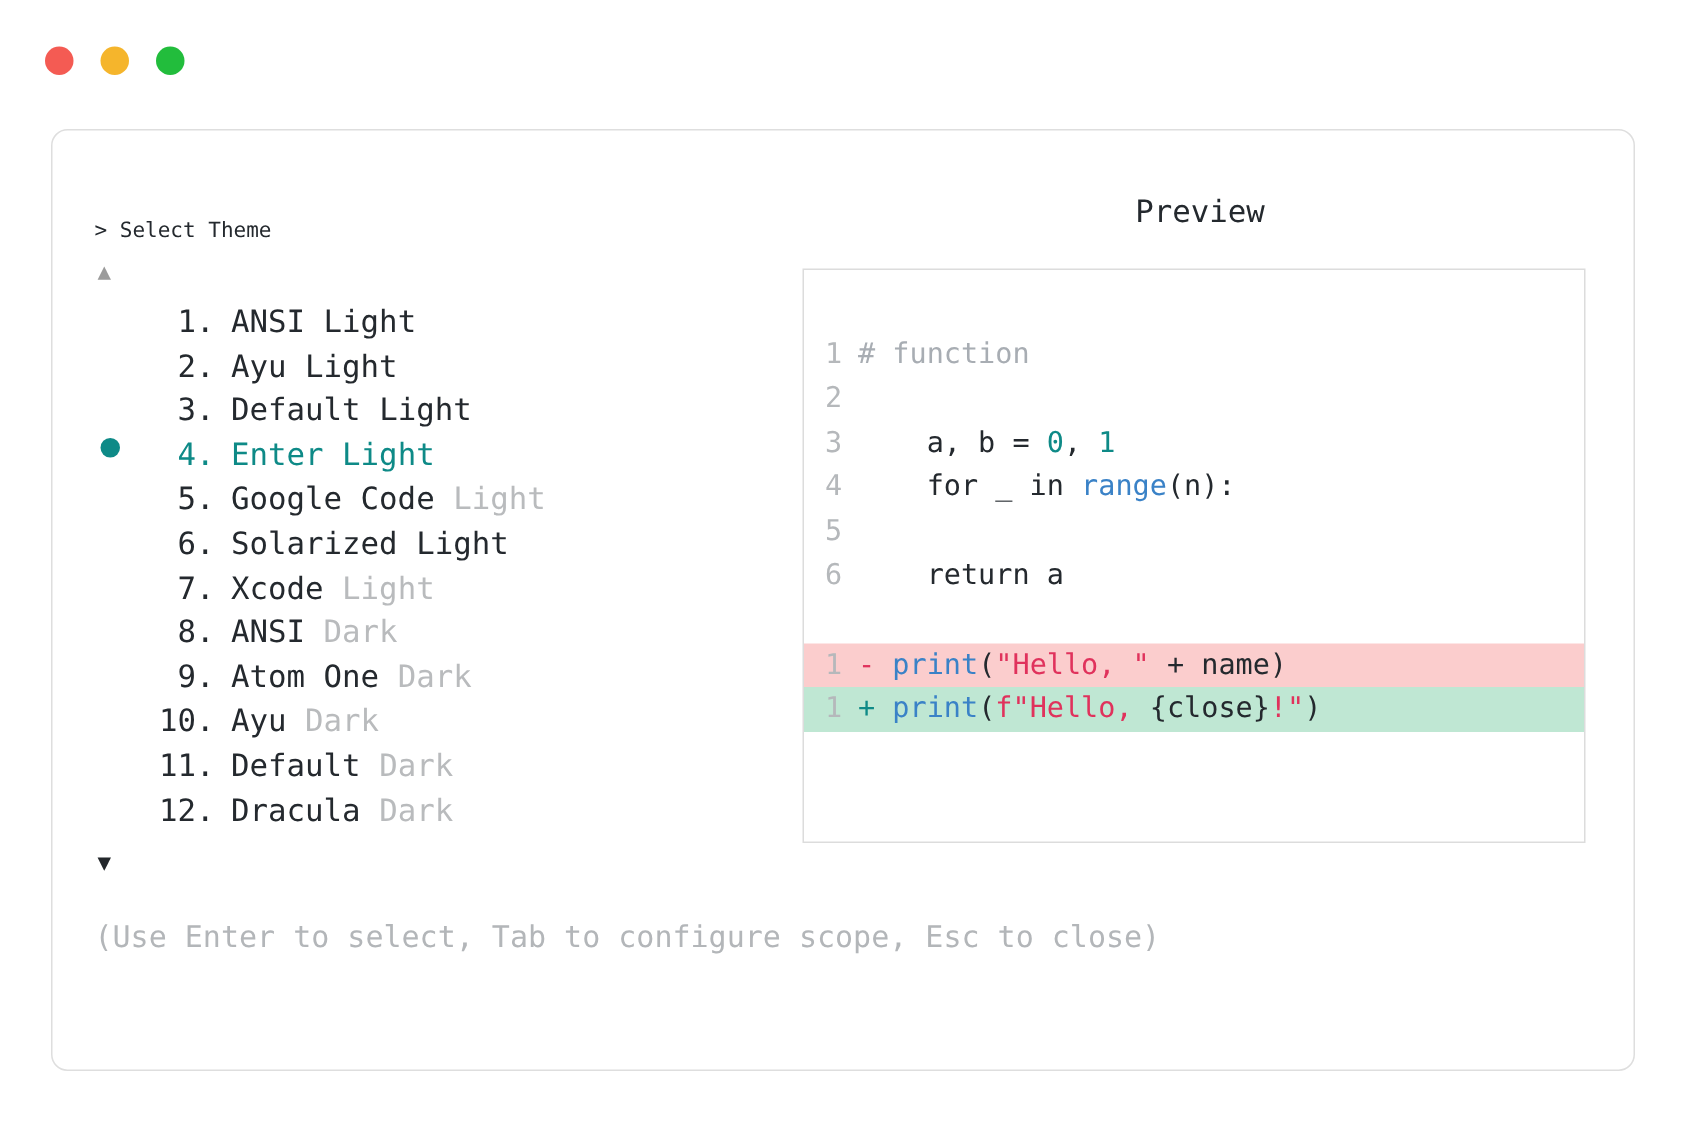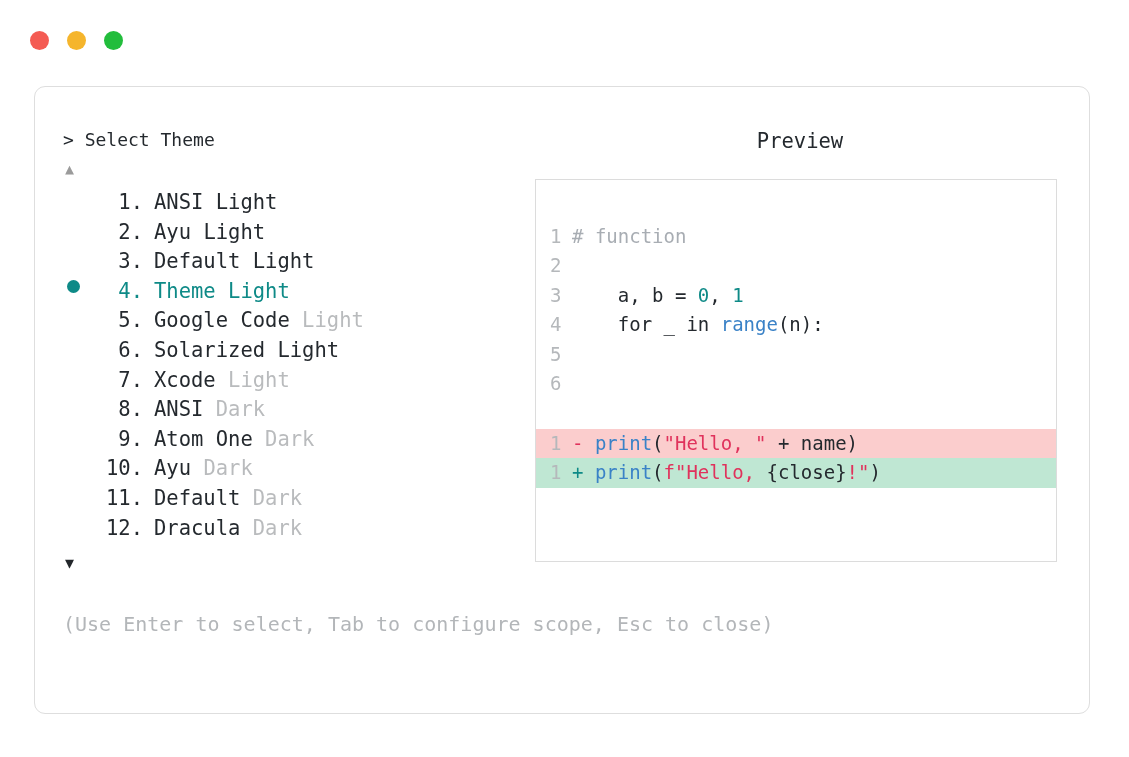--- a/index.html
+++ b/index.html
@@ -50,25 +50,26 @@
 
   
   .left-col {
     position: absolute;
     left: 28px;
     top: 44px;
     width: 460px;
   }
 
   .prompt-line {
-    font-size: 18px;
+    font-size: 14px;
     color: #24292e;
     letter-spacing: 0px;
     white-space: pre;
     line-height: 1.0;
+    margin-top: 16px;
   }
 
   .scroll-arrow {
     font-size: 15px;
     line-height: 1;
     margin-top: 13px;
     margin-left: 2px;
     height: 18px;
     white-space: pre;
   }
@@ -203,21 +204,21 @@
 
     <div class="left-col">
       <div class="prompt-line">&gt; Select Theme</div>
 
       <div class="scroll-arrow up">▲</div>
 
       <div class="theme-list" id="theme-list">
           <div class="theme-row"><span class="bullet-cell"></span><span class="num-cell"> 1.</span><span class="name-cell">ANSI</span><span class="suffix"> </span><span class="suffix">Light</span></div>
           <div class="theme-row"><span class="bullet-cell"></span><span class="num-cell"> 2.</span><span class="name-cell">Ayu</span><span class="suffix"> </span><span class="suffix">Light</span></div>
           <div class="theme-row"><span class="bullet-cell"></span><span class="num-cell"> 3.</span><span class="name-cell">Default</span><span class="suffix"> </span><span class="suffix">Light</span></div>
-          <div class="theme-row selected"><span class="bullet-cell"><span class="bullet" style="background: rgb(14, 138, 135);"></span></span><span class="num-cell"> 4.</span><span class="name-cell">Theme</span><span class="suffix"> </span><span class="suffix">Light</span></div>
+          <div class="theme-row selected"><span class="bullet-cell"><span class="bullet" style="background: rgb(14, 138, 135);"></span></span><span class="num-cell"> 4.</span><span class="name-cell">Enter</span><span class="suffix"> </span><span class="suffix">Light</span></div>
           <div class="theme-row"><span class="bullet-cell"></span><span class="num-cell"> 5.</span><span class="name-cell">Google Code</span><span class="suffix"> </span><span class="suffix dim">Light</span></div>
           <div class="theme-row"><span class="bullet-cell"></span><span class="num-cell"> 6.</span><span class="name-cell">Solarized</span><span class="suffix"> </span><span class="suffix">Light</span></div>
           <div class="theme-row"><span class="bullet-cell"></span><span class="num-cell"> 7.</span><span class="name-cell">Xcode</span><span class="suffix"> </span><span class="suffix dim">Light</span></div>
           <div class="theme-row"><span class="bullet-cell"></span><span class="num-cell"> 8.</span><span class="name-cell">ANSI</span><span class="suffix"> </span><span class="suffix dim">Dark</span></div>
           <div class="theme-row"><span class="bullet-cell"></span><span class="num-cell"> 9.</span><span class="name-cell">Atom One</span><span class="suffix"> </span><span class="suffix dim">Dark</span></div>
           <div class="theme-row"><span class="bullet-cell"></span><span class="num-cell">10.</span><span class="name-cell">Ayu</span><span class="suffix"> </span><span class="suffix dim">Dark</span></div>
           <div class="theme-row"><span class="bullet-cell"></span><span class="num-cell">11.</span><span class="name-cell">Default</span><span class="suffix"> </span><span class="suffix dim">Dark</span></div>
           <div class="theme-row"><span class="bullet-cell"></span><span class="num-cell">12.</span><span class="name-cell">Dracula</span><span class="suffix"> </span><span class="suffix dim">Dark</span></div>
         </div>
 
@@ -226,21 +227,21 @@
 
     <div class="right-col">
       <div class="preview-title">Preview</div>
       <div class="preview-box">
         <div class="code-area" id="code-area">
             <div class="code-line"><span class="ln">1</span><span class="code-body"><span class="tok-comment"># function</span></span></div>
             <div class="code-line"><span class="ln">2</span></div>
             <div class="code-line"><span class="ln">3</span><span class="code-body"><span class="tok-plain">    a, b = </span><span class="tok-num">0</span><span class="tok-plain">, </span><span class="tok-num">1</span></span></div>
             <div class="code-line"><span class="ln">4</span><span class="code-body"><span class="tok-plain">    for _ in </span><span class="tok-builtin">range</span><span class="tok-plain">(n):</span></span></div>
             <div class="code-line"><span class="ln">5</span></div>
-            <div class="code-line"><span class="ln">6</span></div>
+            <div class="code-line"><span class="ln">6</span><span class="code-body"><span class="tok-plain">    return a</span></span></div>
             <div class="blank-line"></div>
             <div class="code-line diff diff-del" style="background: rgb(251, 205, 205);"><span class="ln">1</span><span class="code-body"><span class="tok-minus">- </span><span class="tok-builtin">print</span><span class="tok-plain">(</span><span class="tok-str">"Hello, "</span><span class="tok-plain"> + name)</span></span></div>
             <div class="code-line diff diff-add" style="background: rgb(191, 231, 211);"><span class="ln">1</span><span class="code-body"><span class="tok-plus">+ </span><span class="tok-builtin">print</span><span class="tok-plain">(</span><span class="tok-str">f"Hello, </span><span class="tok-plain">{close}</span><span class="tok-str">!"</span><span class="tok-plain">)</span></span></div>
           </div>
       </div>
     </div>
 
     <div class="hint">(Use Enter to select, Tab to configure scope, Esc to close)</div>
 
   </div>

